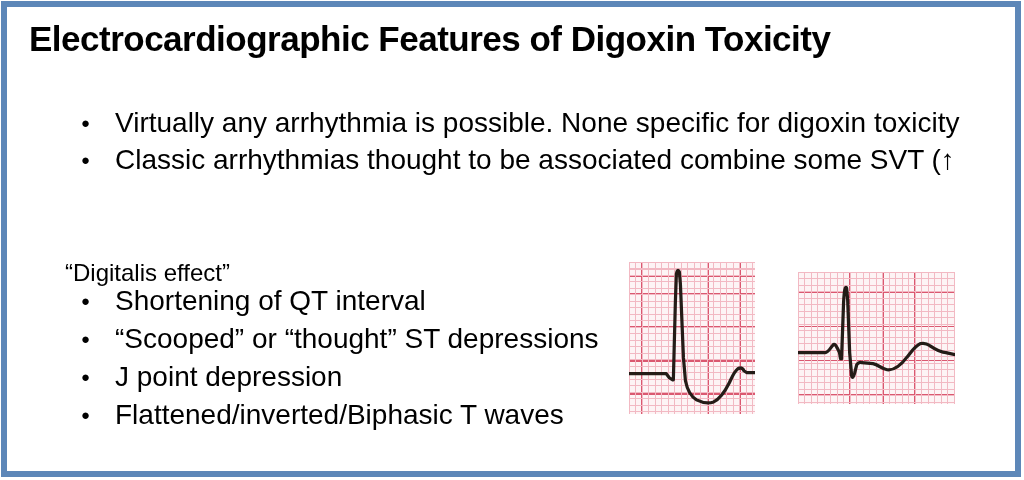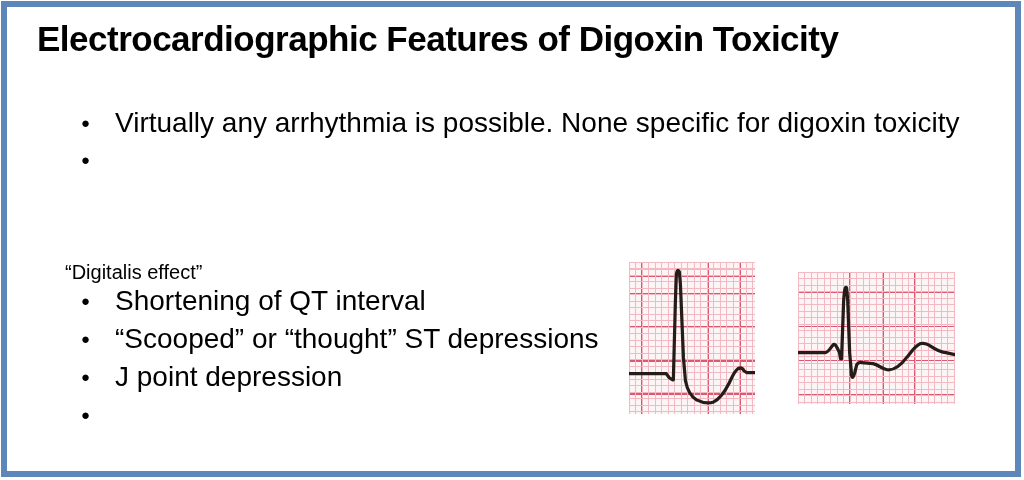--- a/index.html
+++ b/index.html
@@ -1,28 +1,28 @@
 <!DOCTYPE html>
 <html><head>
 <meta charset="utf-8">
 <style>
   html,body{margin:0;padding:0;background:#fff;}
   .stage{position:relative;width:1024px;height:480px;background:#fff;overflow:hidden;
          font-family:"Liberation Sans",sans-serif;color:#000;}
   .slide{position:absolute;top:1px;left:1px;right:3px;bottom:3px;
          border:6px solid #5d87b8;background:#ffffff;}
-  .title{position:absolute;left:30px;top:12px;font-size:35px;font-weight:bold;
+  .title{position:absolute;left:22px;top:12px;font-size:35px;font-weight:bold;
          letter-spacing:-0.5px;white-space:nowrap;}
   ul.blist{list-style:none;margin:0;padding:0;position:absolute;}
   ul.blist li{display:flex;align-items:flex-start;}
   .bul{width:34px;flex:0 0 34px;font-size:15px;line-height:37px;text-align:left;padding-left:2px;}
   .txt{font-size:28px;line-height:37px;white-space:nowrap;}
   .txt .ln{display:block;}
   .top-list{left:72px;top:97px;}
-  .dig-head{position:absolute;left:58px;top:247px;font-size:20px;line-height:37px;}
+  .dig-head{position:absolute;left:58px;top:247px;font-size:24px;line-height:37px;}
   .dig-list{left:72px;top:275px;}
   .dig-list li{height:38px;}
   .dig-list .bul{line-height:38px;}
   .dig-list .txt{line-height:38px;}
   .ecg{position:absolute;background-color:#fdf4f5;}
   .ecg svg{position:absolute;left:0;top:0;width:100%;height:100%;display:block;}
   .ecg1{left:622px;top:255px;width:126px;height:152px;
     background-image:
       repeating-linear-gradient(to right,#f2b9c3 0 1px,transparent 1px 6.5px),
       repeating-linear-gradient(to bottom,#f2b9c3 0 1px,transparent 1px 6.5px),
@@ -48,20 +48,21 @@
     <ul class="blist top-list">
       <li>
         <span class="bul">●</span>
         <span class="txt">
           <span class="ln">Virtually any arrhythmia is possible. None specific for digoxin toxicity</span>
         </span>
       </li>
       <li>
         <span class="bul">●</span>
         <span class="txt">
+          <span class="ln">Classic arrhythmias thought to be associated combine some SVT (↑</span>
         </span>
       </li>
     </ul>
 
     <div class="dig-head">“Digitalis effect”</div>
 
     <ul class="blist dig-list">
       <li>
         <span class="bul">●</span>
         <span class="txt">Shortening of QT interval</span>
@@ -69,20 +70,21 @@
       <li>
         <span class="bul">●</span>
         <span class="txt">“Scooped” or “thought” ST depressions</span>
       </li>
       <li>
         <span class="bul">●</span>
         <span class="txt">J point depression</span>
       </li>
       <li>
         <span class="bul">●</span>
+        <span class="txt">Flattened/inverted/Biphasic T waves</span>
       </li>
     </ul>
 
     <div class="ecg ecg1">
       <svg viewBox="0 0 125 151" preserveAspectRatio="none">
         <path fill="none" stroke="#241c17" stroke-width="3.2" stroke-linecap="round" stroke-linejoin="round" d="M0,111 L37,111 L40,115 L43,117 L44,117 L46,40 L47,12 Q48,6 50,10 L51,22 L54,95 L56,118 C58,128 62,134 67,137 C73,140 78,141 84,139 C90,136 95,129 99,121 C102,115 104,109 108,106 Q112,104 114,108 L117,110 L125,110"></path>
       </svg>
     </div>
 
     <div class="ecg ecg2">

